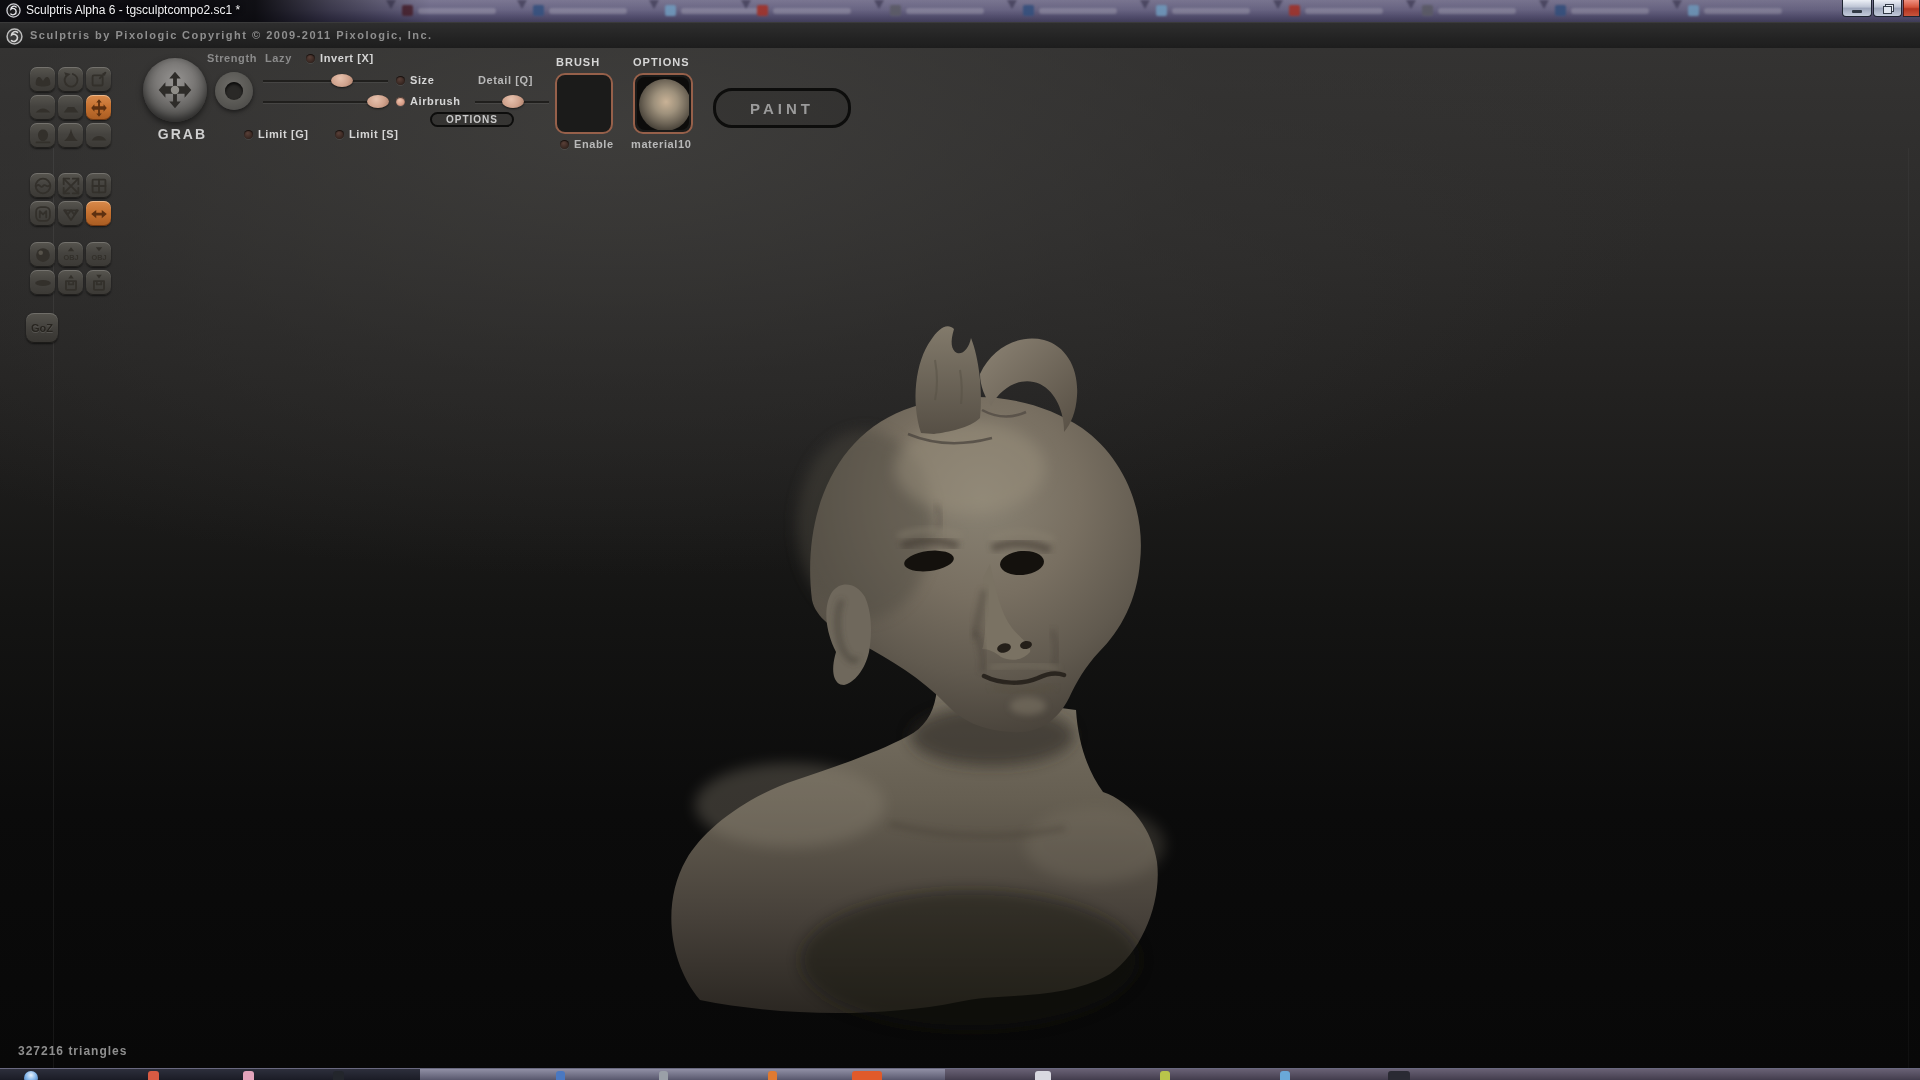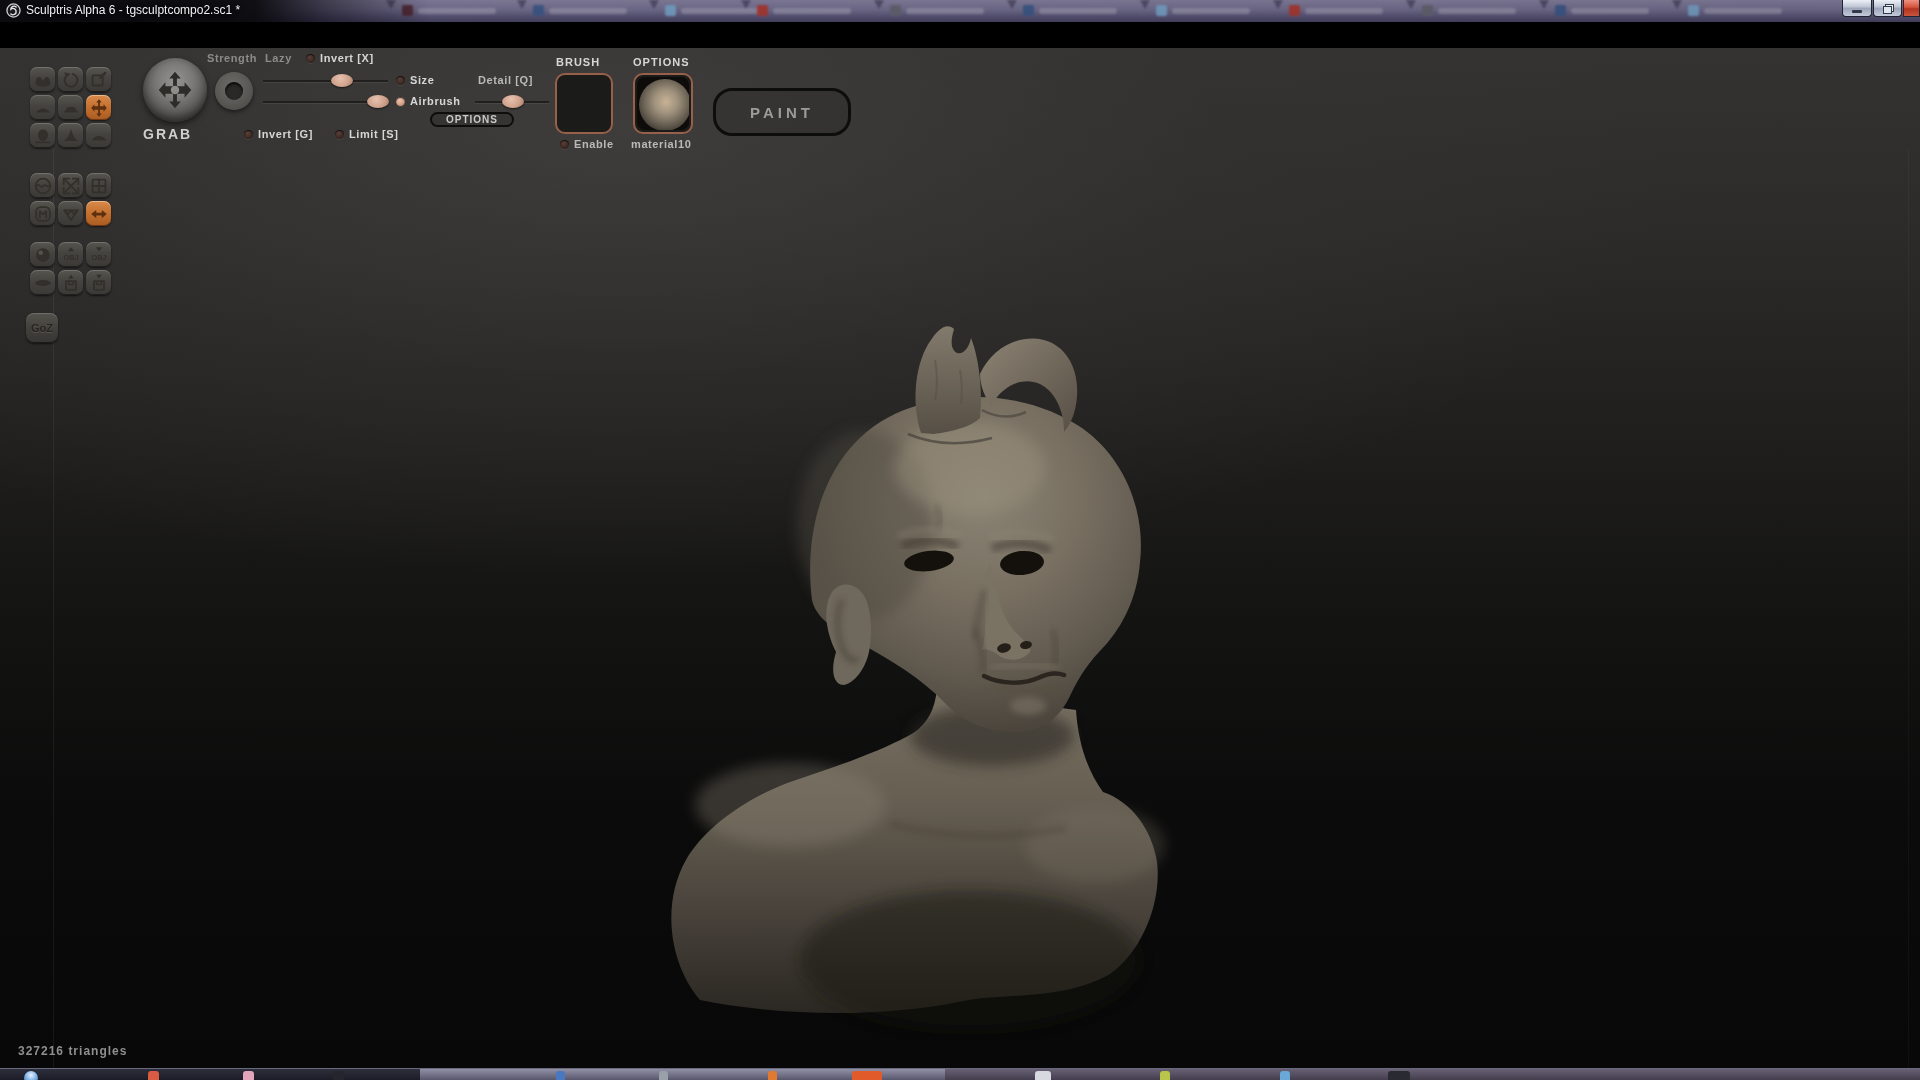--- a/index.html
+++ b/index.html
@@ -80,38 +80,38 @@
   .bright{color:#d6d6d6;}
   .mid{color:#b9b9b9;}
   .radio{position:absolute;width:9px;height:9px;border-radius:50%;
     background:radial-gradient(circle at 40% 35%,#5a4038 0%,#3c2a24 55%,#241a16 100%);
     box-shadow:inset 0 1px 1px rgba(0,0,0,.7),0 1px 0 rgba(255,255,255,.08);}
   .radio.lit{background:radial-gradient(circle at 40% 35%,#f0c4ae 0%,#d79f89 55%,#a9735f 100%);}
   .grab-sphere{position:absolute;left:143px;top:58px;width:64px;height:64px;border-radius:50%;
     background:radial-gradient(circle at 50% 36%,#969492 0%,#7b7977 35%,#585755 65%,#3b3a39 88%,#2e2d2c 100%);
     box-shadow:0 3px 6px rgba(0,0,0,.5), inset 0 -4px 8px rgba(0,0,0,.4);
     display:flex;align-items:center;justify-content:center;}
-  .grab-label{position:absolute;left:143px;top:126px;width:64px;text-align:left;
+  .grab-label{position:absolute;left:143px;top:126px;width:64px;text-align:right;
     font-size:14px;font-weight:700;letter-spacing:2px;color:#cfcfcf;}
   .ring{position:absolute;left:215px;top:72px;width:38px;height:38px;border-radius:50%;
     background:radial-gradient(circle at 45% 38%,#6e6c68 0%,#595854 55%,#454443 100%);
     box-shadow:0 2px 4px rgba(0,0,0,.5);
     display:flex;align-items:center;justify-content:center;}
   .ring .hole{width:18px;height:18px;border-radius:50%;background:#2a2927;
     box-shadow:inset 0 2px 3px rgba(0,0,0,.8);}
   .slider{position:absolute;height:13px;}
   .slider .track{position:absolute;left:0;right:0;top:6px;height:2px;background:#201f1d;
     box-shadow:0 1px 0 rgba(255,255,255,.07);}
   .slider .knob{position:absolute;top:0;width:22px;height:13px;border-radius:50%;
     background:radial-gradient(circle at 42% 32%,#e7c2ae 0%,#cfa28c 55%,#a57763 100%);
     box-shadow:0 1px 2px rgba(0,0,0,.6);}
   .pill{position:absolute;border:2px solid #0d0d0c;border-radius:14px;background:rgba(20,20,19,.15);
     display:flex;align-items:center;justify-content:center;color:#c9c9c9;}
   .options-pill{left:430px;top:112px;width:84px;height:15px;font-size:10px;font-weight:700;letter-spacing:1px;}
-  .paint-pill{left:713px;top:88px;width:138px;height:48px;border-width:3px;border-radius:19px;
+  .paint-pill{left:713px;top:88px;width:138px;height:40px;border-width:3px;border-radius:19px;
     font-size:15px;font-weight:700;letter-spacing:4px;color:#9b9b9b;}
   .swatch{position:absolute;width:58px;height:61px;border:2px solid #96604a;border-radius:10px;background:#1b1b1a;}
   .swatch.material{width:60px;}
   .matsphere{position:absolute;inset:2px;border-radius:8px;background:#0d0c0b;overflow:hidden;}
   .matsphere:before{content:"";position:absolute;left:2px;top:2px;width:52px;height:52px;border-radius:50%;
     background:radial-gradient(circle at 52% 44%,#c9b296 0%,#9e917c 30%,#6e6557 55%,#3d3830 78%,#17150f 100%);}
   .cap{letter-spacing:1px;}
 
   
   .taskbar{position:absolute;left:0;top:1068px;width:1920px;height:12px;
@@ -175,20 +175,30 @@
       <div class="winbtn min">
           <div class="glyph-min"></div>
         </div>
       <div class="winbtn res">
           <div class="glyph-res"></div>
         </div>
       <div class="winbtn cls"></div>
     </div>
   </div>
 
+  <div class="menubar">
+    <span class="app-ico" style="top:5px">
+      <svg width="17" height="17" viewBox="0 0 16 16">
+          <circle cx="8" cy="8" r="7" fill="#3a3a3a" stroke="#bdbdbd" stroke-width="1.4"></circle>
+          <path d="M10.8 4.2 A3.4 3.4 0 0 0 5.2 6.6 A3.4 3.4 0 0 1 10.8 9 A3.4 3.4 0 0 1 5.2 11.8" fill="none" stroke="#d8d8d8" stroke-width="1.5" stroke-linecap="round"></path>
+        </svg>
+    </span>
+    <span class="brand">Sculptris by Pixologic</span>
+    <span class="copyright">Copyright © 2009-2011 Pixologic, Inc.</span>
+  </div>
 
   <div class="content">
     <div class="vp-frame"></div>
 
     <svg viewBox="0 0 560 740" style="position:absolute;left:640px;top:252px;width:560px;height:740px">
       <defs>
         <radialGradient id="gHead" cx="0.52" cy="0.3" r="0.85">
           <stop offset="0" stop-color="#8a8374"></stop>
             <stop offset="0.35" stop-color="#786f61"></stop>
           <stop offset="0.62" stop-color="#615a4f"></stop>
@@ -436,21 +446,21 @@
     <div class="slider" style="left:475px;top:47px;width:74px">
       <div class="track"></div>
       <div class="knob" style="left: calc(51% - 11px);"></div>
     </div>
 
     <div class="pill options-pill" style="top:64px">
         <span class="cap">OPTIONS</span>
       </div>
 
     <span class="radio" style="left:244px;top:82px"></span>
-    <span class="lab bright" style="left:258px;top:80px">Invert [G]</span>
+    <span class="lab bright" style="left:258px;top:80px">Limit [G]</span>
     <span class="radio" style="left:335px;top:82px"></span>
     <span class="lab bright" style="left:349px;top:80px">Limit [S]</span>
 
     <span class="lab bright cap" style="left:556px;top:8px">BRUSH</span>
     <div class="swatch" style="left:555px;top:25px"></div>
     <span class="radio" style="left:560px;top:92px"></span>
     <span class="lab mid" style="left:574px;top:90px">Enable</span>
 
     <span class="lab bright cap" style="left:633px;top:8px">OPTIONS</span>
     <div class="swatch material" style="left:633px;top:25px">

